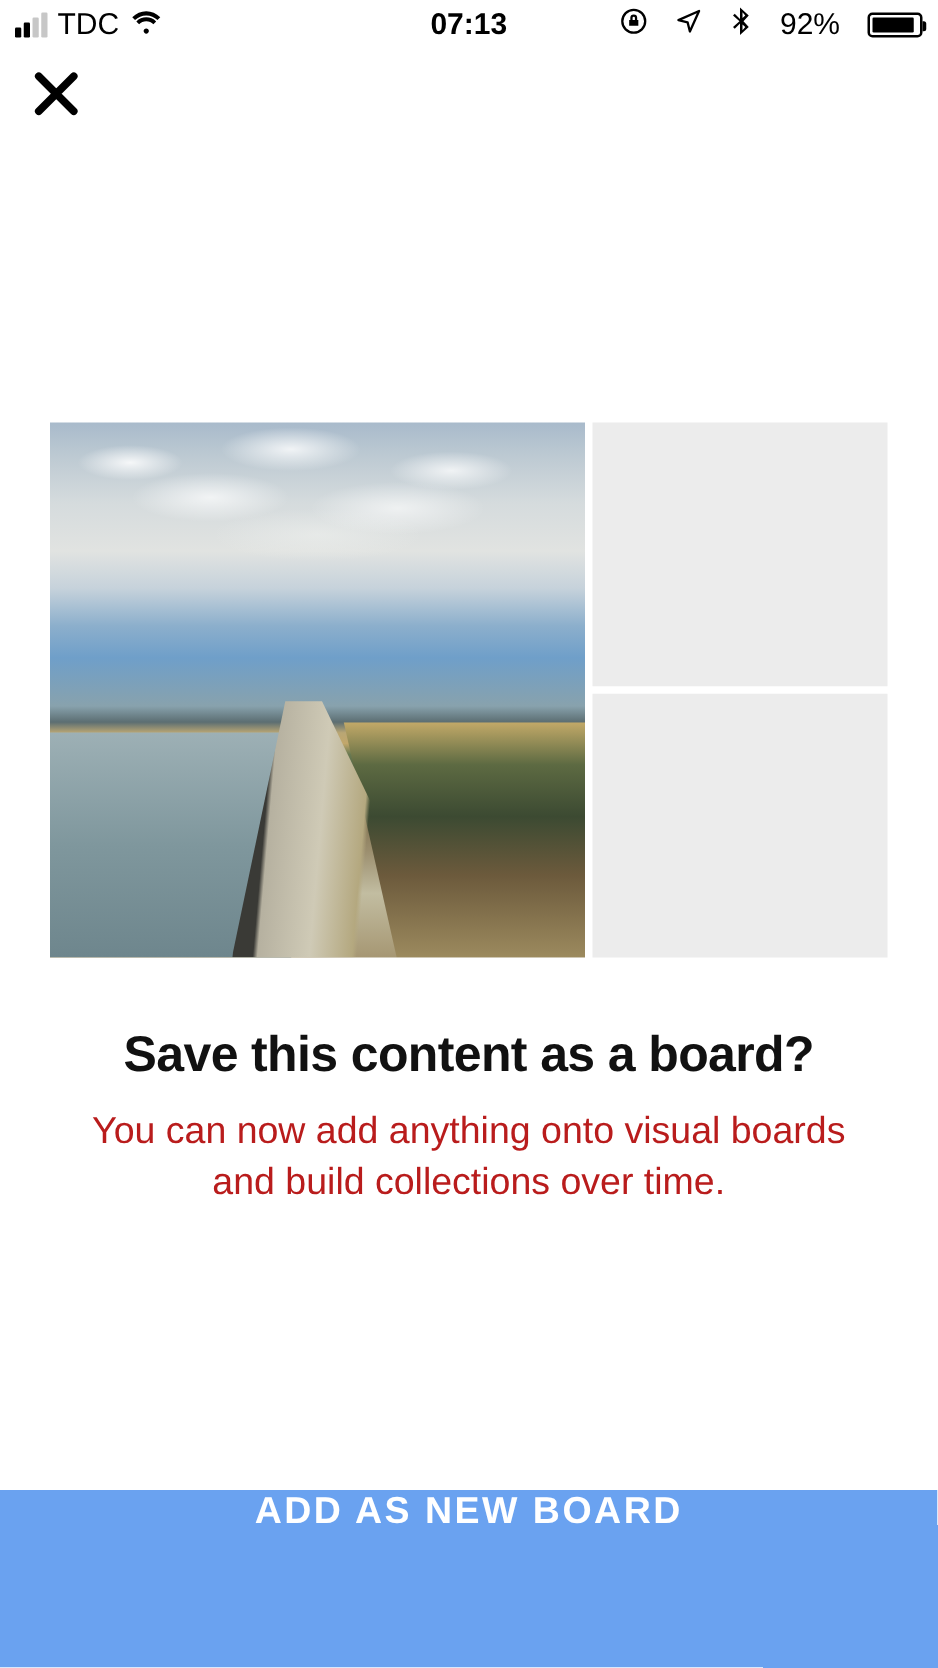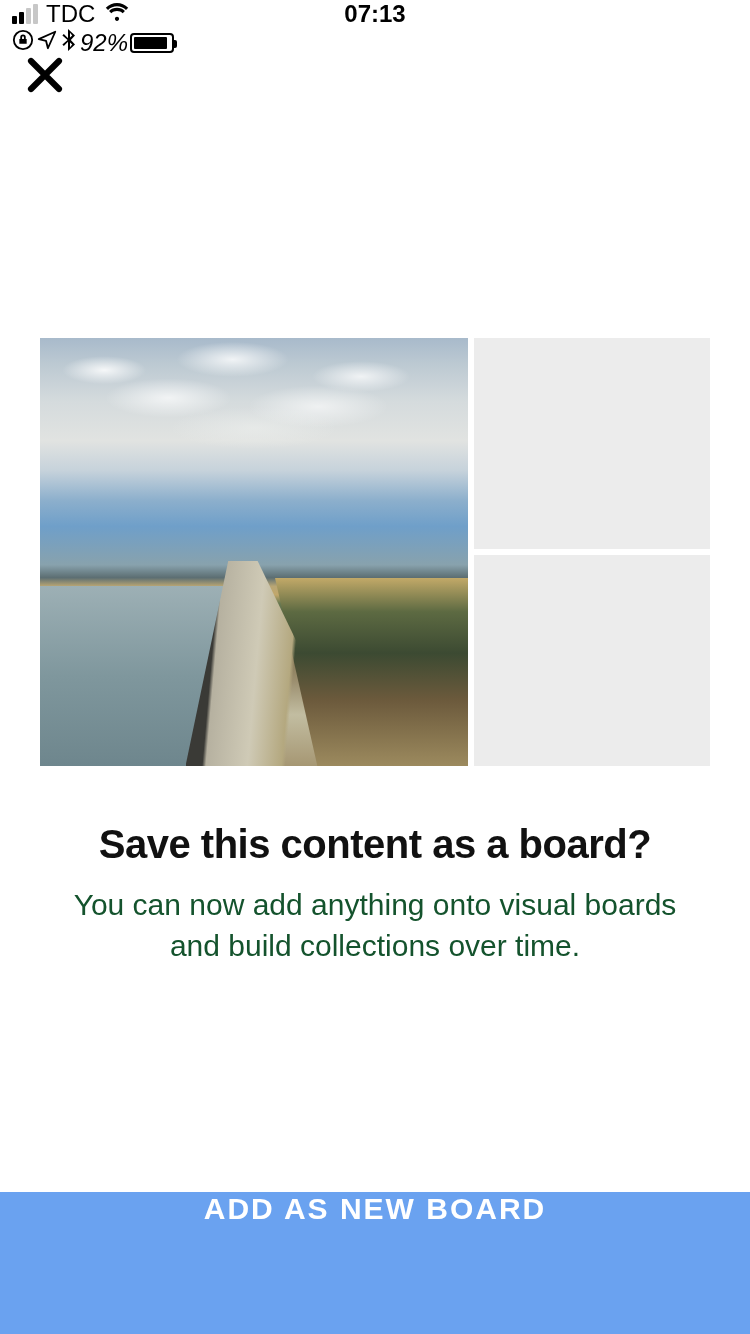--- a/index.html
+++ b/index.html
@@ -8,29 +8,28 @@
       height: 1334px;
       background: #ffffff;
       font-family: -apple-system, BlinkMacSystemFont, "Helvetica Neue", sans-serif;
       position: relative;
       overflow: hidden;
     }
     
     .status-bar {
       height: 40px;
       display: flex;
-      align-items: flex-start;
+      align-items: center;
       justify-content: space-between;
       padding: 0 12px;
       font-size: 24px;
       font-weight: 400;
-      flex-direction: column;
     }
     .status-left { display: flex; align-items: center; gap: 8px; }
-    .status-right { display: flex; align-items: center; gap: 2px; font-style: italic; }
+    .status-right { display: flex; align-items: center; gap: 22px; }
     .signal-bars { display: flex; align-items: flex-end; gap: 2px; }
     .signal-bars span { width: 5px; background: #c7c7c7; border-radius: 1px; }
     .signal-bars span:nth-child(1){ height: 8px; background:#000; }
     .signal-bars span:nth-child(2){ height: 12px; background:#000; }
     .signal-bars span:nth-child(3){ height: 16px; }
     .signal-bars span:nth-child(4){ height: 20px; }
     .wifi-icon svg { width: 28px; height: 22px; }
     .time { position:absolute; left:50%; transform:translateX(-50%); font-weight:600; }
     .battery-wrap { display:flex; align-items:center; gap:2px; }
     .battery {
@@ -111,21 +110,21 @@
       font-weight: 700;
       color:#111;
       letter-spacing:-0.5px;
     }
     .subtext {
       position:absolute;
       top: 885px; left: 60px; right:60px;
       text-align:center;
       font-size: 30px;
       font-weight: 400;
-      color:#14532d;
+      color:#b91c1c;
       line-height:1.35;
     }
     
     .cta {
       position:absolute;
       bottom:0; left:0; right:0;
       height: 142px;
       background:#6aa2f0;
       display:flex; justify-content:center;
       color:#fff;

